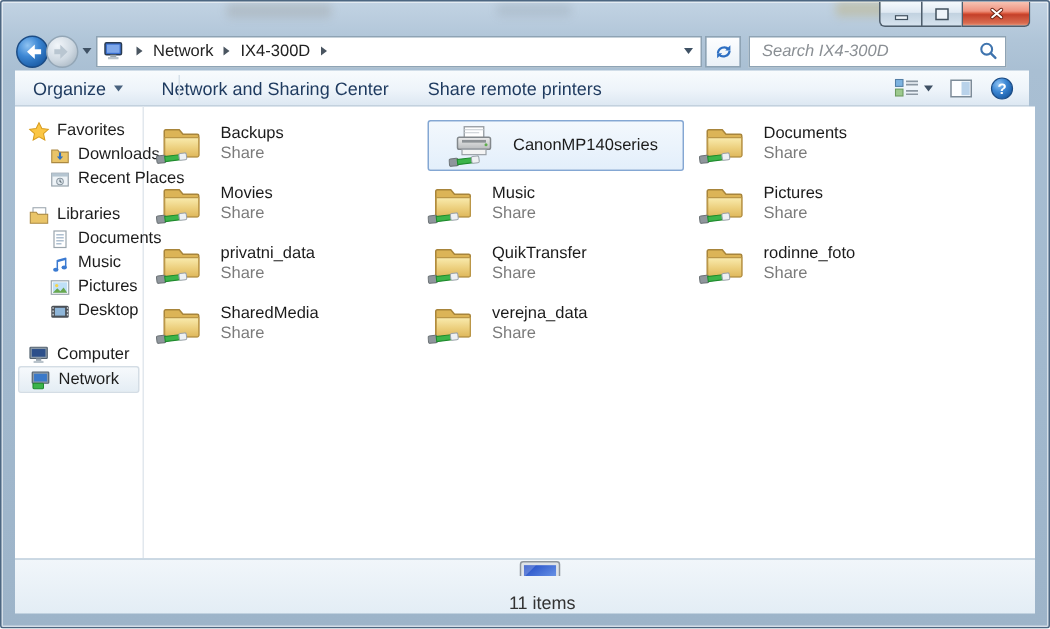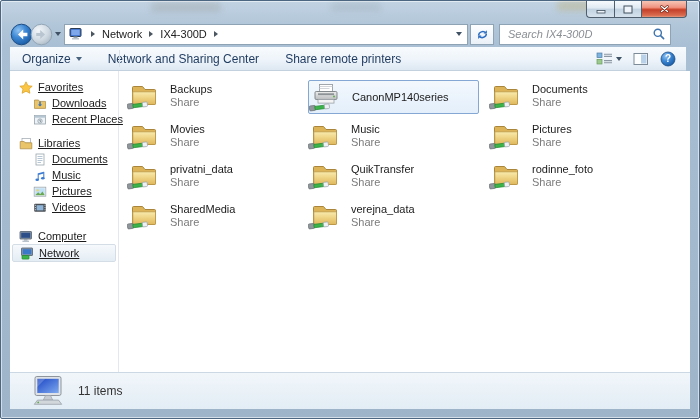--- a/index.html
+++ b/index.html
@@ -40,43 +40,43 @@
   .searchbox input::placeholder{font-style:italic;color:#8a8f94;}
   
   .toolbar{position:absolute;top:46px;left:9px;right:13px;height:24px;box-sizing:border-box;
     background:linear-gradient(#f8fbfd,#eef4fa 55%,#dde8f2);border-bottom:1px solid #c3d1de;
     display:flex;align-items:center;padding:0 10px 0 12px;font-size:12px;color:#1e3a5f;}
   .tbitem{display:flex;align-items:center;gap:5px;margin-right:26px;white-space:nowrap;cursor:default;}
   .tb-divider{position:absolute;left:109px;top:3px;bottom:3px;width:1px;background:#d7e1ea;}
   .tb-right{margin-left:auto;display:flex;align-items:center;gap:11px;}
   
   .bodyarea{position:absolute;top:70px;left:9px;right:9px;bottom:46px;background:#fff;display:flex;}
-  .sidebar{width:109px;box-sizing:border-box;border-right:1px solid #e2e8ee;padding-top:6px;
-    font-size:11px;color:#1c1c1c;flex:0 0 auto;text-decoration:underline;}
+  .sidebar{width:86px;box-sizing:border-box;border-right:1px solid #e2e8ee;padding-top:6px;
+    font-size:11px;color:#1c1c1c;flex:0 0 auto;}
   .srow{height:16px;display:flex;align-items:center;gap:5px;padding-left:9px;white-space:nowrap;cursor:default;}
   .srow.child{padding-left:23px;}
   .srow .sic{flex:0 0 auto;display:flex;}
   .srow.selected{height:18px;margin:0 2px 0 2px;padding-left:7px;border:1px solid #d4dde5;border-radius:2px;
     background:linear-gradient(#f6f9fc,#e4edf4);box-sizing:border-box;}
   .mt2{margin-top:2px;}.mt8{margin-top:8px;}.mt13{margin-top:13px;}.mt11{margin-top:11px;}.mt14{margin-top:14px;}
   .content{flex:1;padding:7px 0 0 8px;overflow:hidden;}
   .grid{display:grid;grid-template-columns:181px 181px 181px;grid-auto-rows:40px;}
   .item{display:flex;align-items:flex-start;gap:9px;padding-top:1px;cursor:default;}
   .item .ficon{flex:0 0 auto;}
   .labels{padding-top:4px;line-height:13px;font-size:11px;}
   .iname{color:#1b1b1b;}
   .isub{color:#7b7b7b;}
   .selbox{width:171px;height:34px;margin-top:1px;border:1px solid #84a7d3;border-radius:2px;
     background:linear-gradient(#f3f8fd,#e3effb);display:flex;align-items:center;gap:9px;
-    padding-left:0;box-sizing:border-box;}
+    padding-left:13px;box-sizing:border-box;}
   .selbox .iname{font-size:11px;}
   
   .details{position:absolute;left:9px;right:9px;bottom:9px;height:37px;box-sizing:border-box;
     background:linear-gradient(#f1f6fa,#e3edf5);border-top:1px solid #ccd9e4;
-    display:flex;align-items:center;padding-left:23px;gap:11px;font-size:12px;color:#333;}
+    display:flex;align-items:center;padding-left:23px;gap:11px;font-size:12px;color:#333;flex-direction:column;}
 </style>
 </head>
 <body>
 
 <svg width="0" height="0" style="position:absolute">
   <defs>
     <radialGradient id="gBack" cx="35%" cy="30%" r="80%">
       <stop offset="0%" stop-color="#8fc3f2"></stop>
         <stop offset="45%" stop-color="#3c87d4"></stop>
         <stop offset="100%" stop-color="#15559e"></stop>
@@ -293,21 +293,21 @@
             <path d="M2.2 10.2l3-3 2 2 2.2-2.6 2.4 3.6z" fill="#69a84f"></path>
           </svg>
           <span>Pictures</span>
         </div>
         <div class="srow child">
           <svg class="sic" width="14" height="13">
             <rect x="1.2" y="2.8" width="11.6" height="8" rx="1" fill="#4a4f55"></rect>
             <rect x="3.6" y="4.2" width="6.8" height="5.2" fill="#8fb6d9"></rect>
             <path d="M2.4 3.8v6M12 3.8v6" stroke="#d7dbdf" stroke-width=".9" stroke-dasharray="1.1 1.1"></path>
           </svg>
-          <span>Videos</span>
+          <span>Desktop</span>
         </div>
 
 
         <div class="srow mt13">
           <svg class="sic" width="14" height="13">
             <rect x="1" y="1.5" width="11.5" height="7.5" rx=".5" fill="#8b9aa8" stroke="#53616e" stroke-width=".8"></rect>
             <rect x="2.2" y="2.7" width="9.1" height="5.1" fill="#2c4f8a"></rect>
             <rect x="5" y="9" width="3.5" height="1.6" fill="#9aa6b0"></rect>
             <rect x="3.4" y="10.6" width="6.6" height="1.4" fill="#b9c3cb"></rect>
           </svg>

